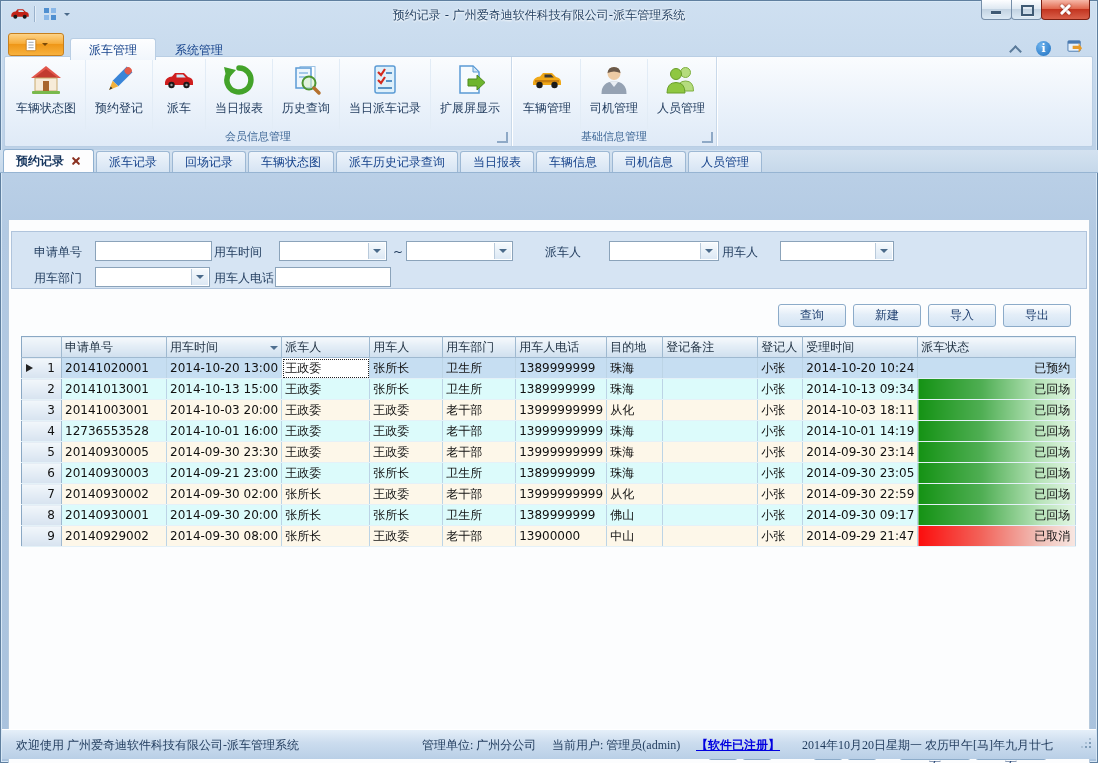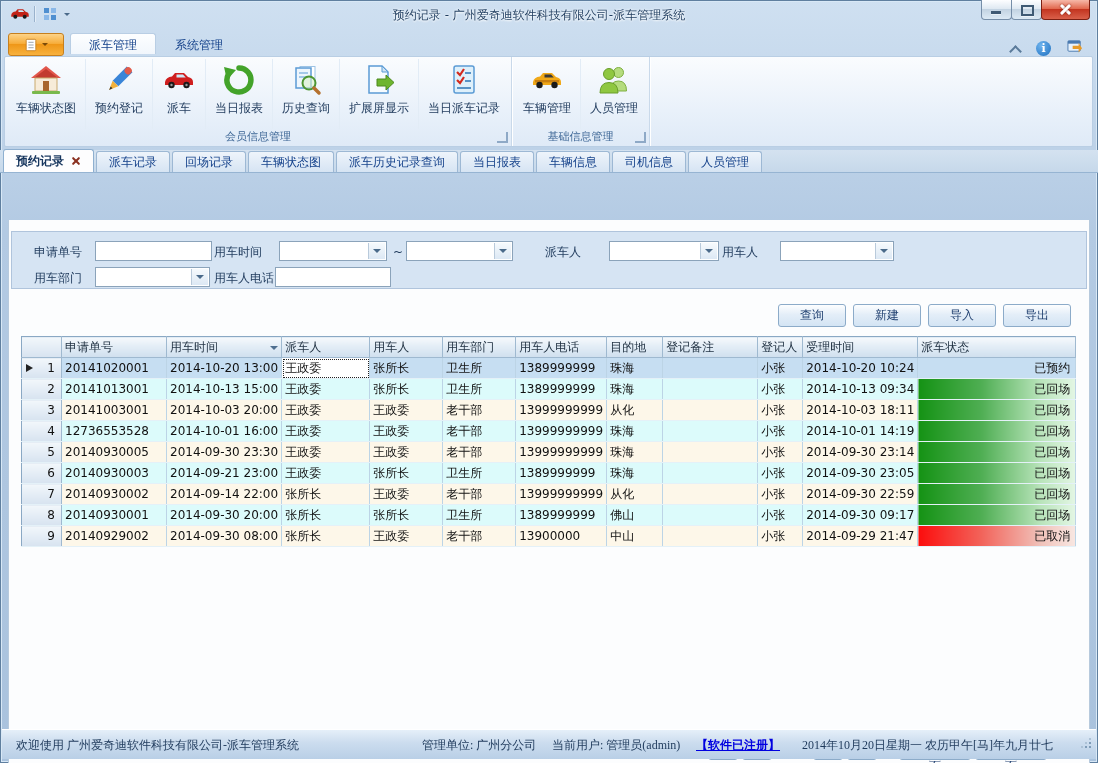--- a/index.html
+++ b/index.html
@@ -27,21 +27,21 @@
   .maxbox{position:absolute;left:9px;top:5px;width:9px;height:7px;border:2px solid #3f5a74;box-shadow:0 1px 0 #fff8;}
   .xa,.xb{position:absolute;left:17px;top:8px;width:13px;height:3px;background:#fff;border-radius:1px;
     box-shadow:0 0 2px #7c1f12;}
   .xa{transform:rotate(45deg);} .xb{transform:rotate(-45deg);}
 
   
   .tabrow{position:absolute;left:0;top:30px;width:1098px;height:26px;}
   .app-button{position:absolute;left:8px;top:3px;width:54px;height:21px;border:1px solid #c67f1e;border-radius:3px;
     background:linear-gradient(#fdd388,#f7ae3c 45%,#ef9718 50%,#f8b23e);display:flex;align-items:center;justify-content:center;gap:4px;}
   .app-button .caret{border-top-color:#7a4a08;position:static;margin-top:3px;}
-  .ribbon-tabs{position:absolute;left:70px;top:2px;height:22px;display:flex;align-items:center;}
+  .ribbon-tabs{position:absolute;left:70px;top:8px;height:22px;display:flex;}
   .rtab{padding:3px 18px 0;color:#15428b;border:1px solid transparent;border-bottom:none;white-space:nowrap;}
   .rtab.active{background:linear-gradient(#fdfeff,#f1f6fc);border-color:#b9cee4;border-radius:3px 3px 0 0;position:relative;z-index:3;}
   .tabrow-right{position:absolute;right:14px;top:8px;display:flex;gap:16px;align-items:center;}
   .chev{width:9px;height:9px;position:relative;}
   .chev::before{content:"";position:absolute;left:0;top:3px;width:7px;height:7px;border-top:2px solid #5a7a9a;border-right:2px solid #5a7a9a;transform:rotate(-45deg);}
   .info{width:15px;height:15px;border-radius:50%;background:radial-gradient(circle at 35% 30%,#6fb4ee,#1d6fc0);color:#fff;
     font-size:11px;font-weight:bold;font-family:"DejaVu Serif",serif;display:flex;align-items:center;justify-content:center;}
 
   
   .ribbon-body{position:absolute;left:4px;top:56px;width:1089px;height:91px;border:1px solid #b9cee4;border-radius:2px;
@@ -250,56 +250,67 @@
                 <line x1="9" y1="13" x2="18" y2="13" stroke="#5b9bd5"></line>
                 <circle cx="19" cy="19" r="6.5" fill="#d9f0c8" fill-opacity="0.6" stroke="#4d9632" stroke-width="2"></circle>
                 <line x1="24" y1="24" x2="29" y2="29" stroke="#b5712f" stroke-width="3.5" stroke-linecap="round"></line>
               </svg>
             </span>
             <span class="rb-label">历史查询</span>
           </div>
           <div class="rb-btn">
             <span class="rb-icon">
               <svg viewBox="0 0 32 32">
-                <path d="M6 2 H19 L25 8 V29 H6 Z" fill="#f6fbfe" stroke="#5b9bd5" stroke-width="1.5"></path>
-                <path d="M19 2 L25 8 H19 Z" fill="#cfe4f5" stroke="#5b9bd5"></path>
-                <polygon points="14,15 23,15 23,11 31,18.5 23,26 23,22 14,22" fill="#6db52e" stroke="#4d8a1e"></polygon>
-              </svg>
-            </span>
-            <span class="rb-label">扩展屏显示</span>
-          </div>
-          <div class="rb-btn">
-            <span class="rb-icon">
-              <svg viewBox="0 0 32 32">
                 <rect x="6" y="2" width="20" height="27" rx="2" fill="#def0fb" stroke="#5b9bd5" stroke-width="1.5"></rect>
                 <polyline points="9,8 12,11 16,5" fill="none" stroke="#d42a1e" stroke-width="2.2"></polyline>
                 <line x1="17" y1="9" x2="23" y2="9" stroke="#4a88c0" stroke-width="1.8"></line>
                 <polyline points="9,16 12,19 16,13" fill="none" stroke="#d42a1e" stroke-width="2.2"></polyline>
                 <line x1="17" y1="17" x2="23" y2="17" stroke="#4a88c0" stroke-width="1.8"></line>
                 <line x1="9" y1="24" x2="23" y2="24" stroke="#4a88c0" stroke-width="1.8"></line>
               </svg>
             </span>
             <span class="rb-label">当日派车记录</span>
           </div>
+          <div class="rb-btn">
+            <span class="rb-icon">
+              <svg viewBox="0 0 32 32">
+                <path d="M6 2 H19 L25 8 V29 H6 Z" fill="#f6fbfe" stroke="#5b9bd5" stroke-width="1.5"></path>
+                <path d="M19 2 L25 8 H19 Z" fill="#cfe4f5" stroke="#5b9bd5"></path>
+                <polygon points="14,15 23,15 23,11 31,18.5 23,26 23,22 14,22" fill="#6db52e" stroke="#4d8a1e"></polygon>
+              </svg>
+            </span>
+            <span class="rb-label">扩展屏显示</span>
+          </div>
         </div>
         <div class="rb-group-label"><span>会员信息管理</span><span class="rb-launcher"></span></div>
       </div>
       <div class="rb-group">
         <div class="rb-buttons">
           <div class="rb-btn">
             <span class="rb-icon">
               <svg viewBox="0 0 32 22">
                 <path d="M2 13 Q3 8 9 7.5 L12 4 H21 L25 8 Q30 9 30 13 V16 H2 Z" fill="#f0a818"></path>
                 <path d="M13.5 5.5 H20 L22.8 8.5 H13.5 Z" fill="#3a3a3a"></path>
                 <rect x="4" y="11" width="24" height="2.4" fill="#c87f10"></rect>
                 <circle cx="8.5" cy="16" r="3.2" fill="#1a1a1a"></circle>
                 <circle cx="23.5" cy="16" r="3.2" fill="#1a1a1a"></circle>
               </svg>
             </span>
             <span class="rb-label">车辆管理</span>
+          </div>
+          <div class="rb-btn">
+            <span class="rb-icon">
+              <svg viewBox="0 0 32 32">
+                <circle cx="16" cy="9.5" r="6.5" fill="#edcba4"></circle>
+                <path d="M9.5 9 Q10 3 16 3 Q22 3 22.5 9 Q19 7.5 16 7.5 Q13 7.5 9.5 9" fill="#6b5a4a"></path>
+                <path d="M3.5 30 Q3.5 17.5 16 17.5 Q28.5 17.5 28.5 30 Z" fill="#95a2b3"></path>
+                <path d="M12 18 L16 23 L20 18 Q16 16.5 12 18" fill="#e9eef4"></path>
+              </svg>
+            </span>
+            <span class="rb-label">司机管理</span>
           </div>
           <div class="rb-btn">
             <span class="rb-icon">
               <svg viewBox="0 0 32 32">
                 <circle cx="20.5" cy="8.5" r="5" fill="#b5dc7e" stroke="#7fb040"></circle>
                 <path d="M12.5 27 Q12.5 17 20.5 17 Q28.5 17 28.5 27 Z" fill="#b5dc7e" stroke="#7fb040"></path>
                 <circle cx="11" cy="10" r="5.5" fill="#8fc741" stroke="#699e2a"></circle>
                 <path d="M2 29 Q2 18.5 11 18.5 Q20 18.5 20 29 Z" fill="#8fc741" stroke="#699e2a"></path>
               </svg>
             </span>
@@ -490,21 +501,21 @@
             <td>1389999999</td>
             <td>珠海</td>
             <td></td>
             <td>小张</td>
             <td>2014-09-30 23:05</td>
             <td class="statuscell sgreen">已回场</td>
           </tr>
           <tr class="alt-cream">
             <td class="rh"><span>7</span></td>
             <td>20140930002</td>
-            <td>2014-09-14 22:00</td>
+            <td>2014-09-30 02:00</td>
             <td>张所长</td>
             <td>王政委</td>
             <td>老干部</td>
             <td>13999999999</td>
             <td>从化</td>
             <td></td>
             <td>小张</td>
             <td>2014-09-30 22:59</td>
             <td class="statuscell sgreen">已回场</td>
           </tr>

